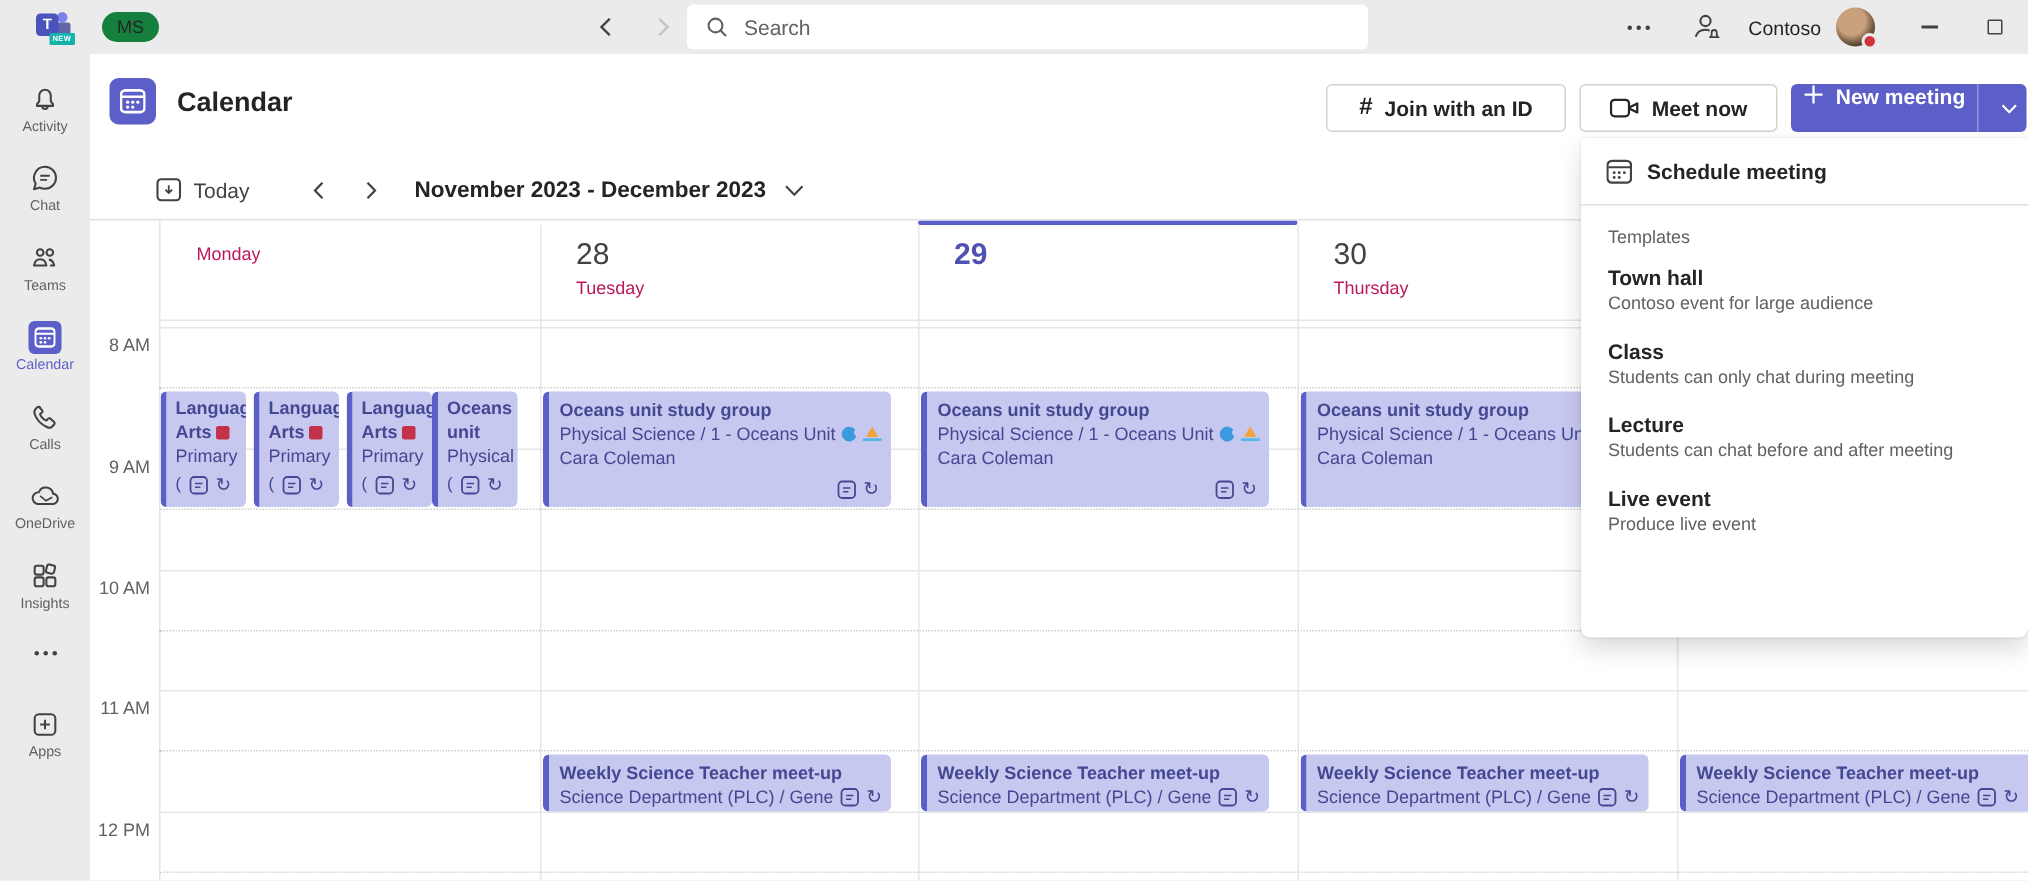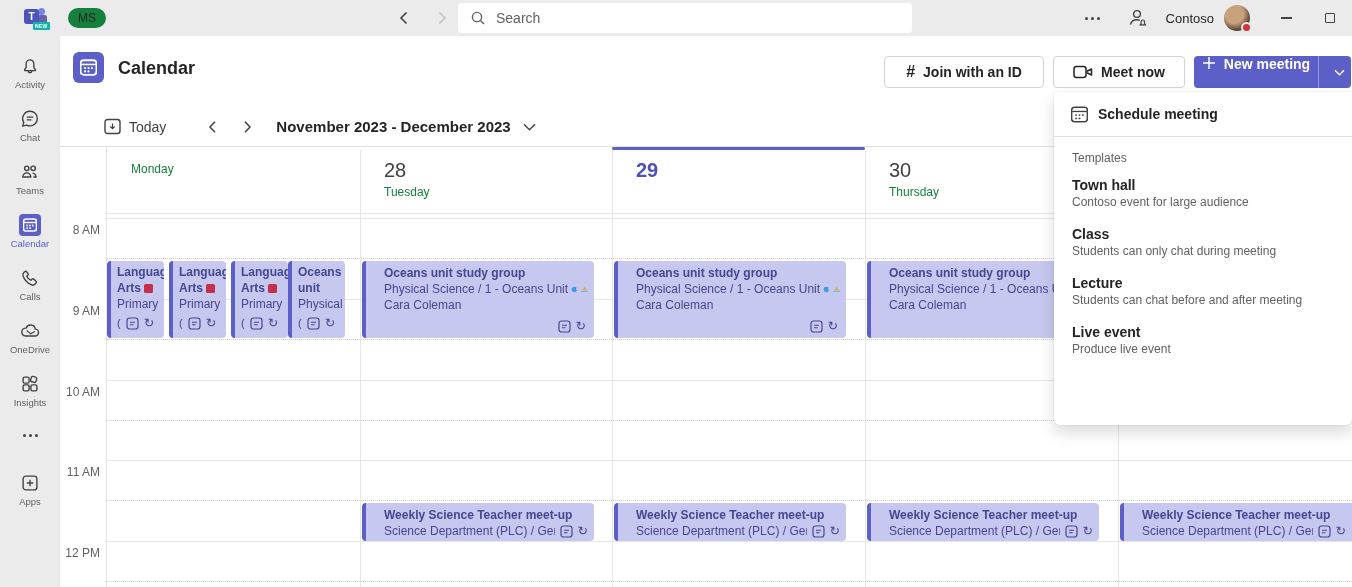--- a/index.html
+++ b/index.html
@@ -63,27 +63,27 @@
 
   
   .cal-area { position:relative; height:440px; overflow:hidden; }
   .vline { position:absolute; top:3px; bottom:0; width:1px; background:#e6e6e6; }
   .gutter-line { position:absolute; left:46px; top:0; bottom:0; width:1px; background:#e6e6e6; }
   .hline { position:absolute; left:46px; right:0; height:1px; background:#e6e6e6; }
   .hline.dotted { background:none; border-top:1px dotted #cfcfcf; }
   .time-label { position:absolute; width:40px; text-align:right; font-size:12px; color:#616161; }
   .day-head { position:absolute; top:0; height:66px; padding:12px 0 0 24px; cursor:pointer; }
   .day-num { font-size:20px; color:#424242; }
-  .day-name { font-size:12px; color:#15803d; margin-top:3px; }
+  .day-name { font-size:12px; color:#be185d; margin-top:3px; }
   .day-head.today .day-num { color:#4f52b2; font-weight:bold; }
   .day-head.today .day-name { color:#4f52b2; }
   .today-topbar { position:absolute; top:0; height:3px; background:#5b5fc7; border-radius:2px; }
 
   
-  .ev { position:absolute; background:#c7c8f0; border-left:4px solid #5b5fc7; border-radius:4px; color:#444791; font-size:12px; line-height:16px; overflow:hidden; cursor:pointer; padding:4px 6px 4px 18px; }
+  .ev { position:absolute; background:#c7c8f0; border-left:4px solid #5b5fc7; border-radius:4px; color:#444791; font-size:12px; line-height:16px; overflow:hidden; cursor:pointer; padding:4px 6px 4px 7px; }
   .ev .t { font-weight:600; }
   .ev-narrow { width:57px; padding:3px 3px 3px 6px; }
   .red-sq { display:inline-block; width:9px; height:9px; background:#c4314b; border-radius:1.5px; vertical-align:-1px; }
   .ev-icons { display:flex; align-items:center; gap:5px; margin-top:3px; color:#444791; }
   .ev-icons .clockp { font-size:11px; }
   .icons-br { position:absolute; right:8px; bottom:5px; margin-top:0; }
   .ev-row { display:flex; align-items:center; gap:5px; }
   .ev-row .l2 { white-space:nowrap; overflow:hidden; flex:1; }
   .l2wrap { white-space:nowrap; display:flex; align-items:center; gap:3px; }
   .sync-g { font-size:12.5px; line-height:1; }

